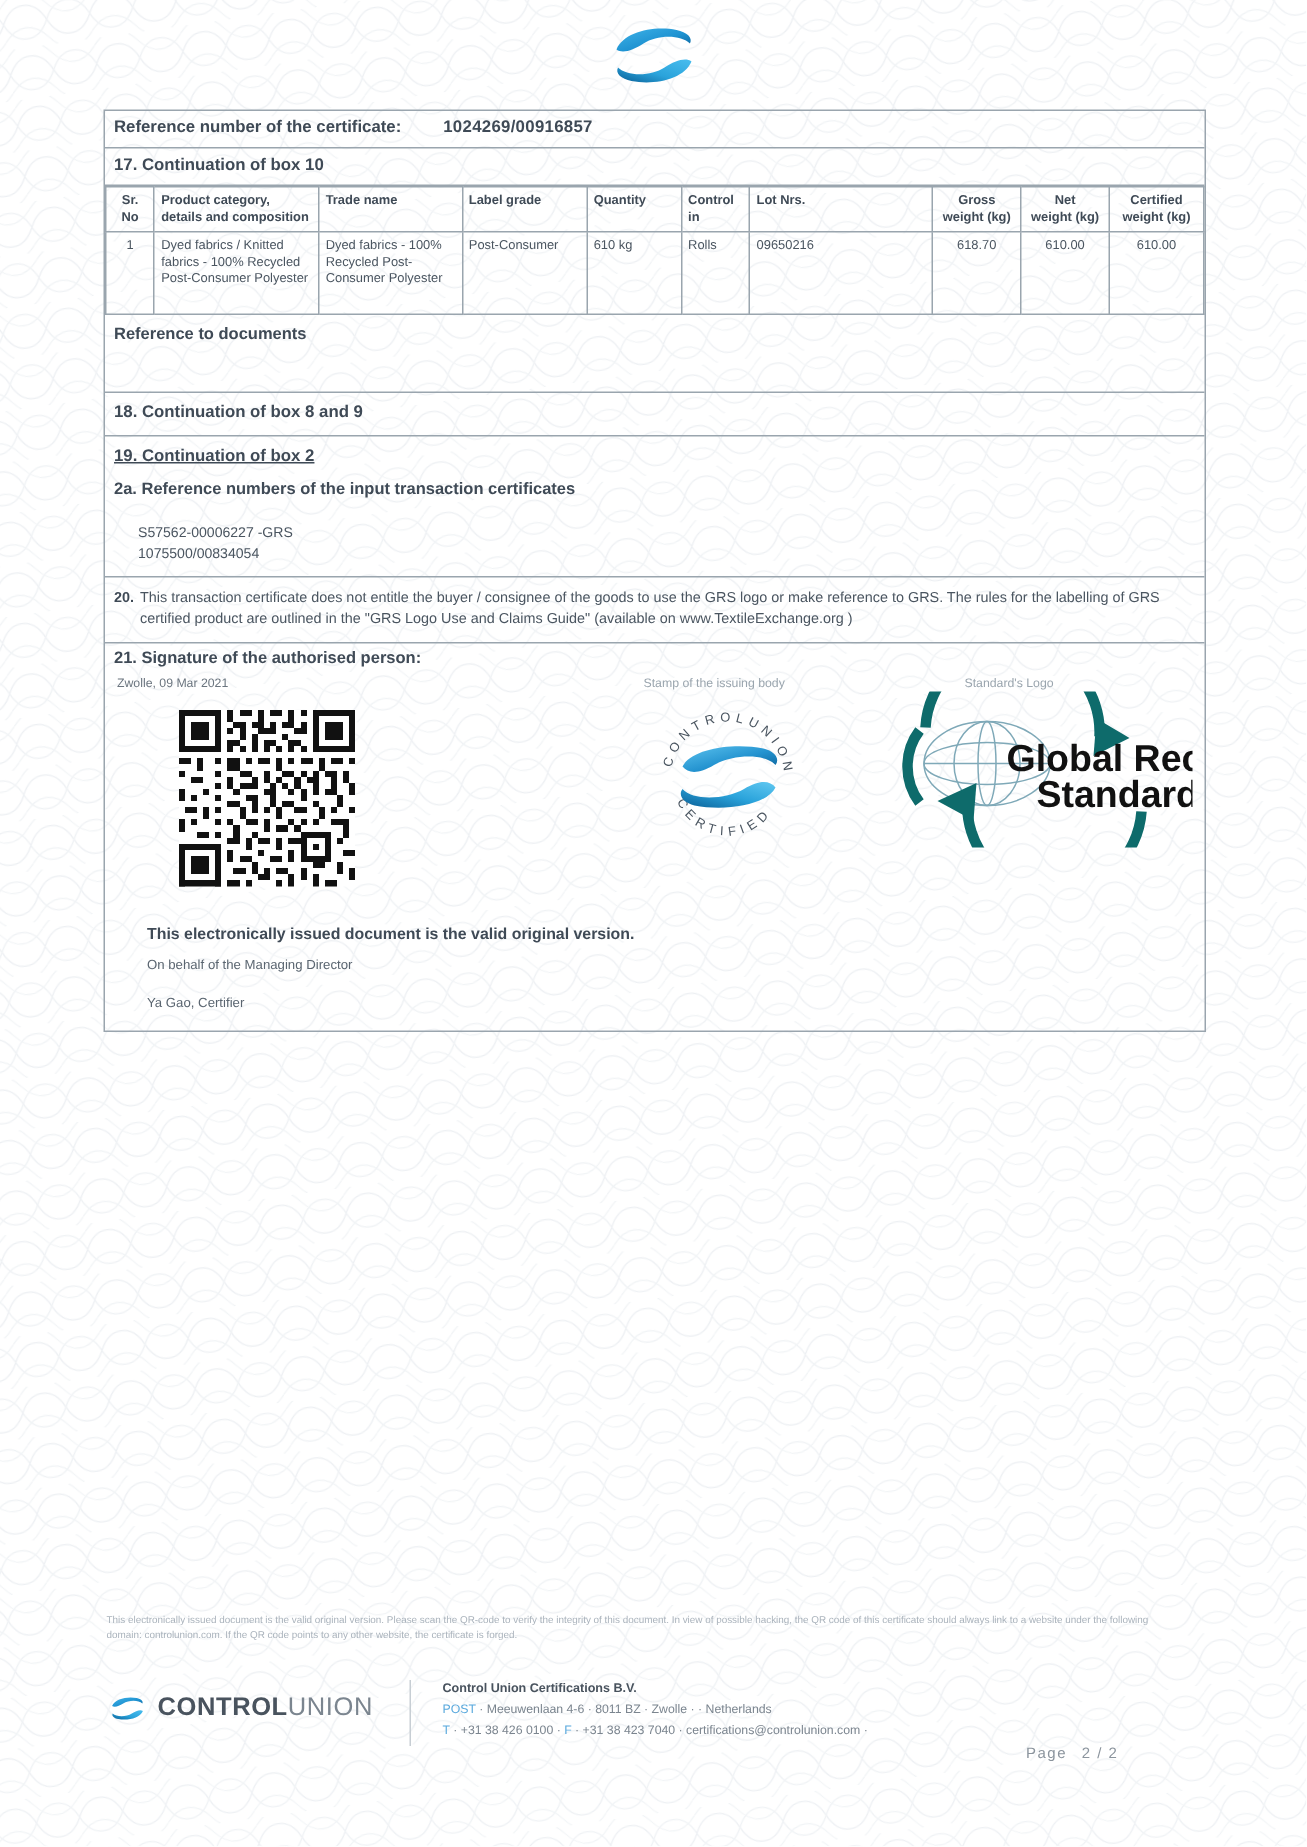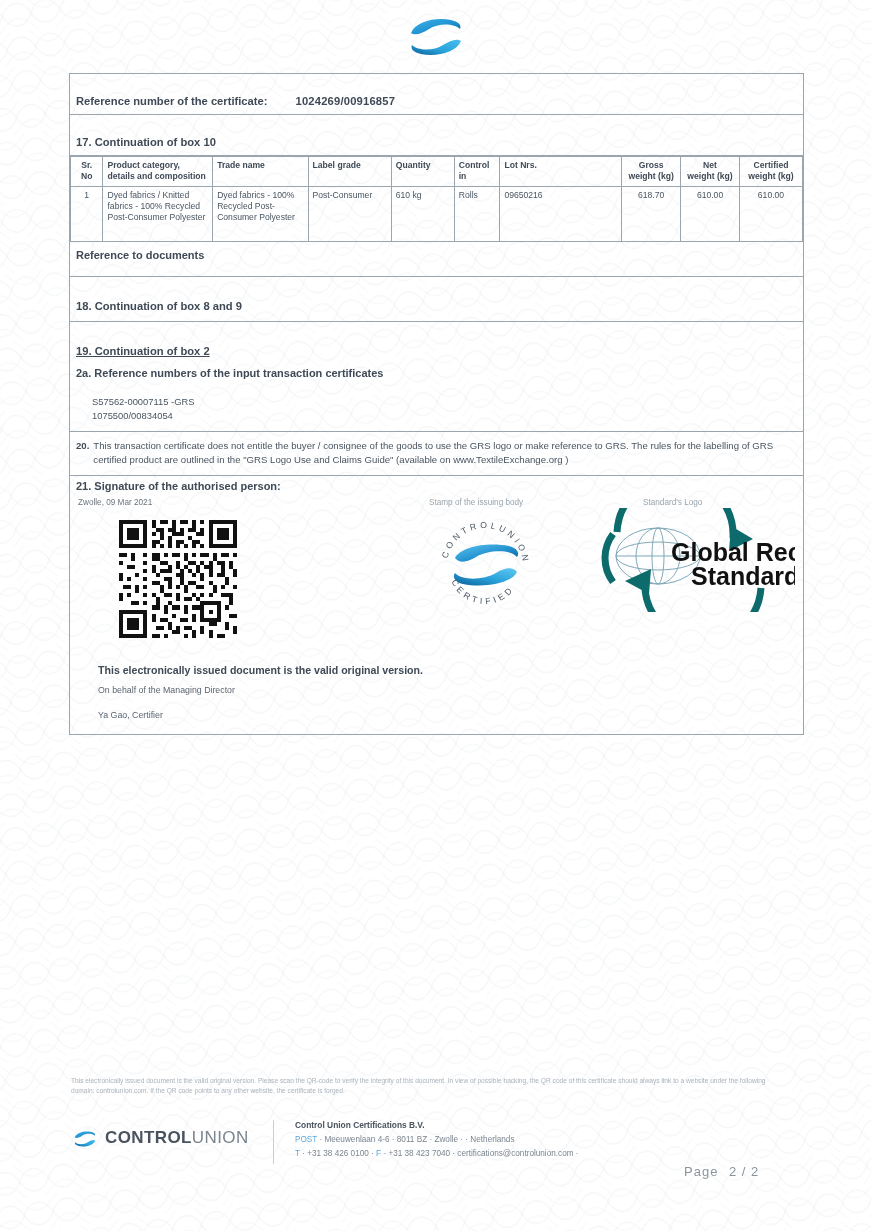--- a/index.html
+++ b/index.html
@@ -56,21 +56,20 @@
   .row-divider {
     border-bottom: 1px solid #9aa5ae;
   }
 
   .bar {
     padding: 4px 6px 5px 6px;
     font-size: 11.2px;
     font-weight: bold;
     color: #3f4a56;
     line-height: 1.35;
-    margin-top: 16px;
   }
   .bar .refnum {
     font-weight: bold;
     margin-left: 28px;
     letter-spacing: 0.2px;
   }
 
   
   table.prod {
     width: 100%;
@@ -98,21 +97,21 @@
   .prod-body-row td { height: 48px; }
 
   
   .refdocs {
     padding: 7px 6px 9px 6px;
   }
   .refdocs .title {
     font-size: 11px;
     font-weight: bold;
     color: #3f4a56;
-    margin-bottom: 6px;
+    margin-bottom: 23px;
   }
   .refdocs table {
     border-collapse: collapse;
     font-size: 8.6px;
     margin-left: 16px;
   }
   .refdocs td {
     padding: 1.5px 0;
     line-height: 1.4;
   }
@@ -281,21 +280,21 @@
     font-weight: bold;
     color: #49535e;
     font-size: 8.4px;
   }
   .footer-contact .lbl { color: #5aa9dd; }
 
   .page-num {
     position: absolute;
     left: 684px;
     top: 1164px;
-    font-size: 13px;
+    font-size: 10px;
     color: #8b949d;
     letter-spacing: 1px;
   }
 </style>
 </head>
 <body>
 
 <svg id="watermark" xmlns="http://www.w3.org/2000/svg" viewBox="0 0 871 1231">
   <defs>
     <pattern id="guilloche" width="58" height="34" patternUnits="userSpaceOnUse" patternTransform="rotate(-8)">
@@ -409,21 +408,21 @@
     <div class="refdocs row-divider">
       <div class="title">Reference to documents</div>
     </div>
 
     <div class="bar row-divider" style="padding-top:6px;padding-bottom:7px;">18. Continuation of box 8 and 9</div>
 
     <div class="bar" style="padding-top:6px;padding-bottom:3px;text-decoration:underline;">19. Continuation of box 2</div>
 
     <div class="sec2a row-divider">
       <div class="title">2a. Reference numbers of the input transaction certificates</div>
-      <div class="item">S57562-00007115 -GRS</div>
+      <div class="item">S57562-00006227 -GRS</div>
       <div class="item">1075500/00834054</div>
     </div>
 
     <div class="sec20 row-divider">
       <span class="num">20.</span>
       <span>This transaction certificate does not entitle the buyer / consignee of the goods to use the GRS logo or make reference to GRS. The rules for the labelling of GRS certified product are outlined in the "GRS Logo Use and Claims Guide" (available on www.TextileExchange.org )</span>
     </div>
 
     <div class="sec21">
       <div class="title">21. Signature of the authorised person:</div>

